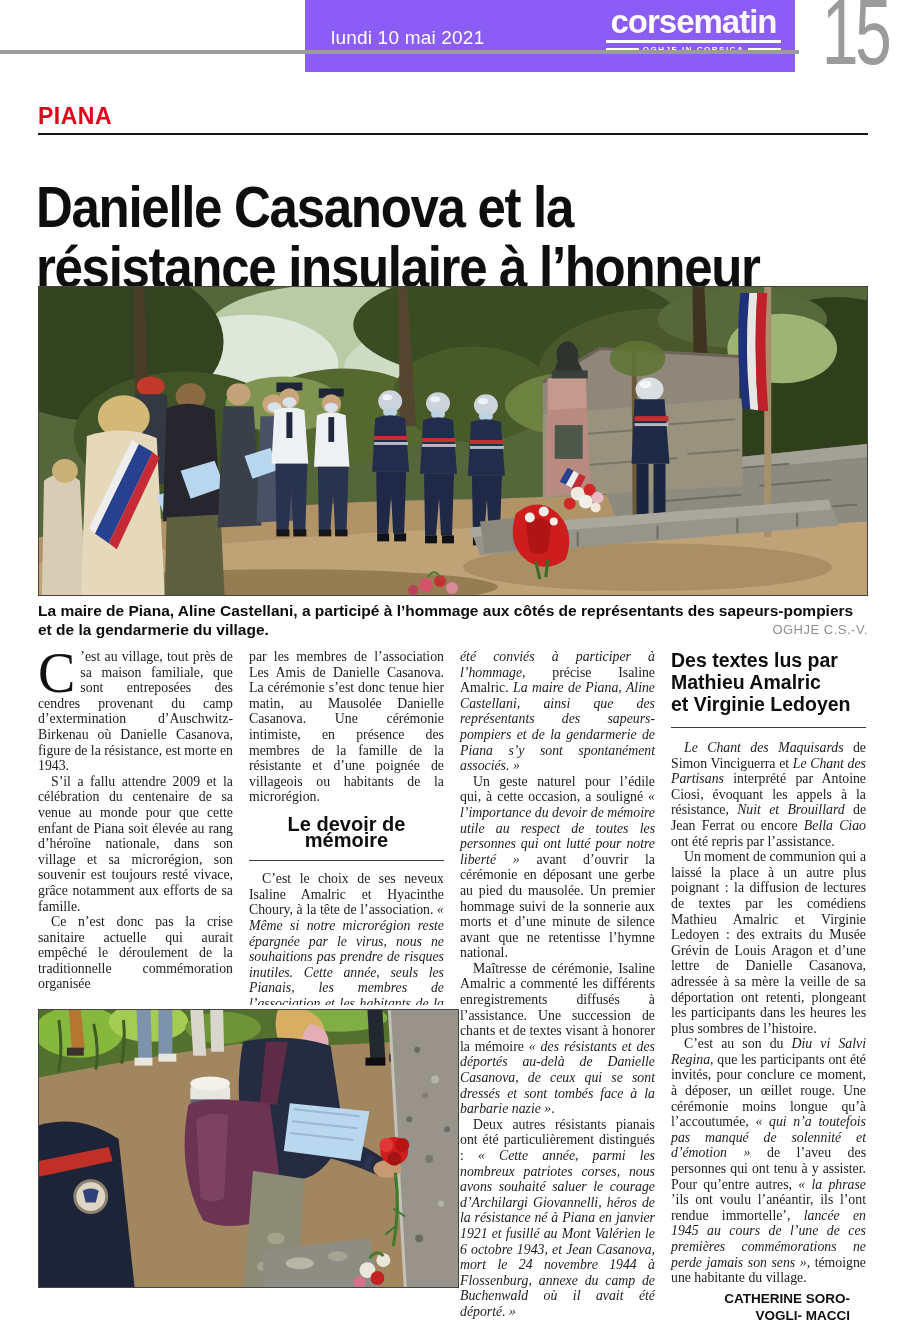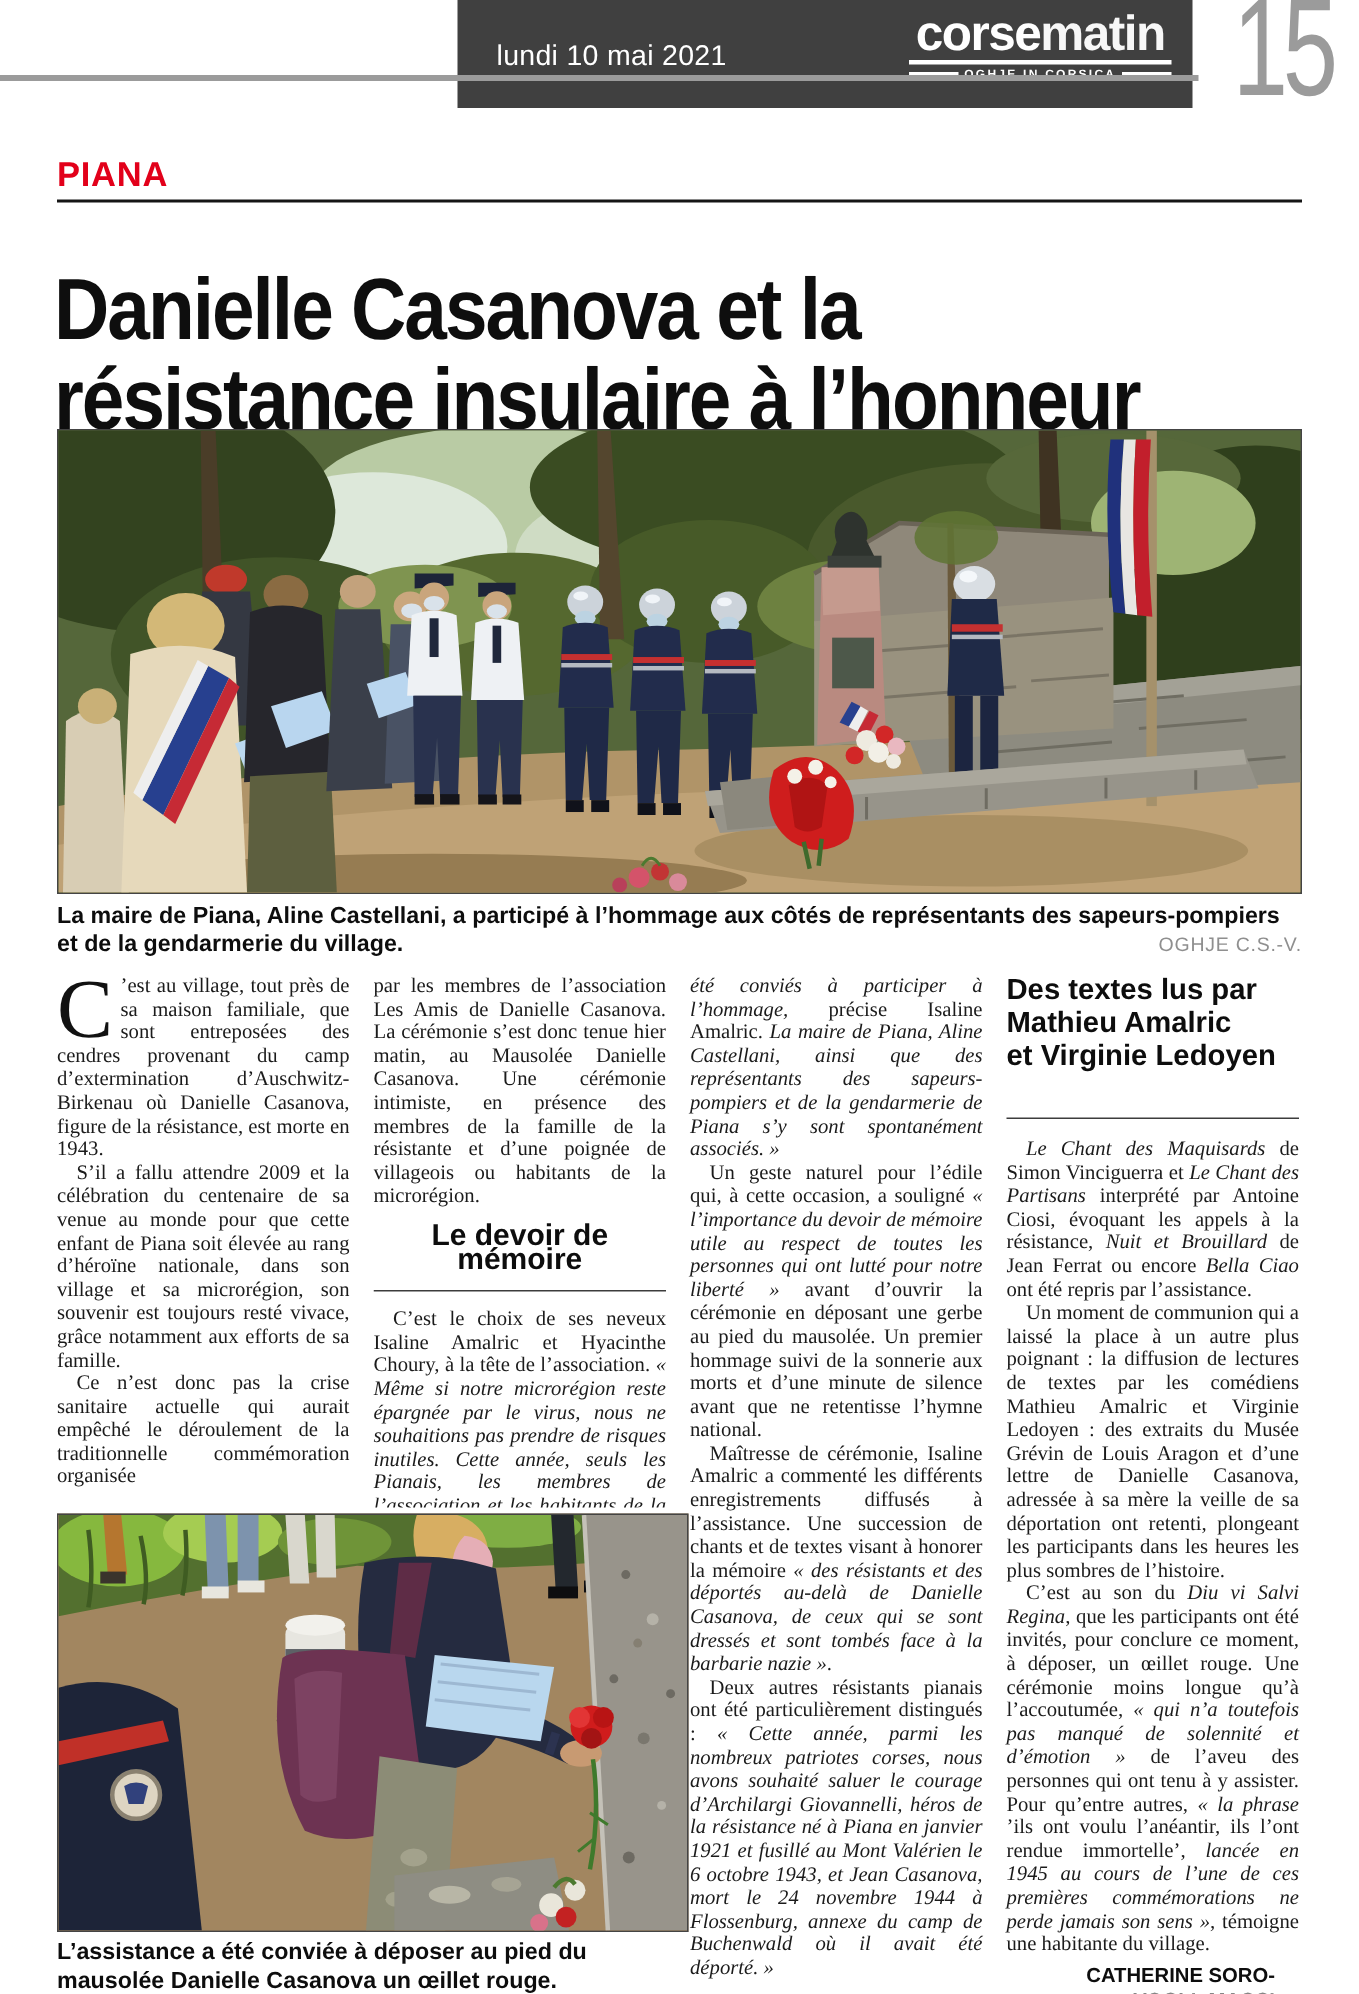--- a/index.html
+++ b/index.html
@@ -1,19 +1,19 @@
 <!DOCTYPE html>
 <html lang="fr"><head>
 <meta charset="utf-8">
 <style>
   html,body{margin:0;padding:0;}
   body{width:906px;height:1329px;position:relative;background:#fff;overflow:hidden;
        font-family:"Liberation Sans",sans-serif;color:#111;}
   
-  .banner{position:absolute;left:305px;top:0;width:490px;height:72px;background:#404040;}
+  .banner{position:absolute;left:305px;top:0;width:490px;height:72px;background:#8b5cf6;}
   .banner-date{position:absolute;left:26px;top:27px;color:#fff;font-size:19px;letter-spacing:.2px;}
   .brand{position:absolute;right:14px;top:5px;width:175px;text-align:center;color:#fff;}
   .brand-line1{font-size:33px;line-height:34px;letter-spacing:-1px;white-space:nowrap;}
   .brand-line1 .b1{font-weight:bold;}
   .brand-line1 .b2{font-weight:bold;opacity:.96;margin-top:20px;}
   .brand-underline{height:3px;background:#fff;margin:1px 0 2px;}
   .brand-tagline{display:flex;align-items:center;gap:4px;font-size:8px;letter-spacing:1.5px;font-weight:bold;}
   .brand-tagline::before,.brand-tagline::after{content:"";flex:1;height:3px;background:#fff;}
   .gray-rule{position:absolute;left:0;top:50px;width:799px;height:4px;background:#9b9b9b;z-index:3;}
   .page-number{position:absolute;right:18px;top:-14px;font-size:92px;line-height:1;color:#9b9b9b;
@@ -35,21 +35,21 @@
   .col{width:195px;font-family:"Liberation Serif",serif;font-size:13.8px;line-height:15.6px;
        text-align:justify;color:#1b1b1b;}
   .col-clip{height:356px;overflow:hidden;}
   .para{margin:0;text-indent:13px;}
   .para.noindent{text-indent:0;}
   .it{font-style:italic;}
   .dropcap{float:left;font-size:56px;line-height:44px;padding:2px 5px 0 0;color:#111;}
   .subhead{font-family:"Liberation Sans",sans-serif;font-size:20px;font-weight:bold;color:#0d0d0d;
            margin:12px 0 10px;padding-bottom:12px;border-bottom:1.5px solid #3c3c3c;text-indent:0;text-align:center;}
   .colhead{font-family:"Liberation Sans",sans-serif;font-size:19.5px;line-height:22px;font-weight:bold;color:#0d0d0d;
-           margin:0 0 12px;padding-bottom:30px;border-bottom:1.5px solid #3c3c3c;text-align:left;}
+           margin:0 0 12px;padding-bottom:12px;border-bottom:1.5px solid #3c3c3c;text-align:left;}
   .byline{font-family:"Liberation Sans",sans-serif;font-size:13.5px;font-weight:bold;text-align:right;
           margin:4px 16px 0;line-height:17px;color:#0d0d0d;}
   .photo-sec{position:absolute;left:0;top:360px;width:421px;height:279px;border:1px solid #444;box-sizing:border-box;background:#a28660;}
   .caption-sec{position:absolute;left:0;top:643px;width:421px;font-family:"Liberation Sans",sans-serif;
                font-size:15.5px;line-height:19px;font-weight:bold;color:#0d0d0d;}
 </style>
 </head>
 <body>
 
 <div class="banner">
@@ -368,14 +368,13 @@
     </g>
     <g>
       <circle cx="330" cy="262" r="8" fill="#e9e6da"></circle>
           <circle cx="346" cy="252" r="7" fill="#e9e6da"></circle>
       <circle cx="340" cy="270" r="7" fill="#c32222"></circle>
           <circle cx="322" cy="274" r="6" fill="#d8728a"></circle>
       <path d="M332 250 q8 -10 14 -2" stroke="#4c7a30" stroke-width="3" fill="none"></path>
     </g>
   </svg>
   </div>
-  <div class="caption-sec">L’assistance a été conviée à déposer au pied du mausolée Danielle Casanova un œillet rouge.</div>
 </div>
 
 </body></html>

